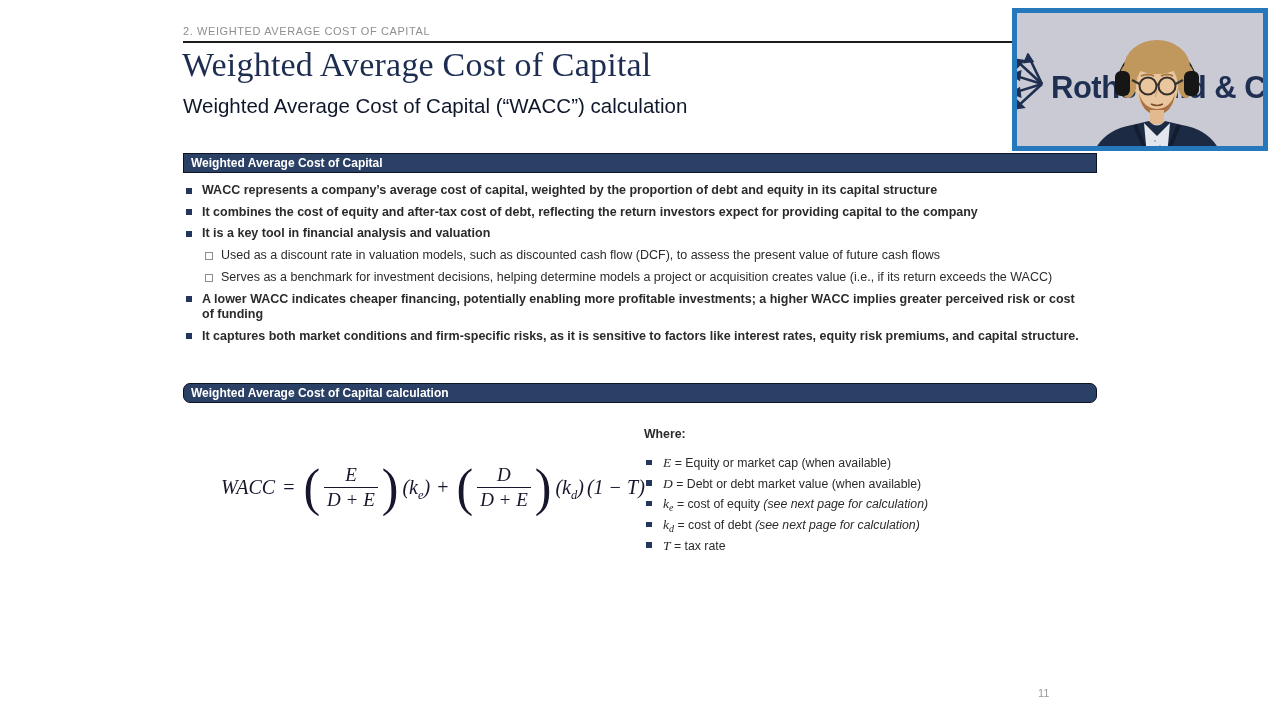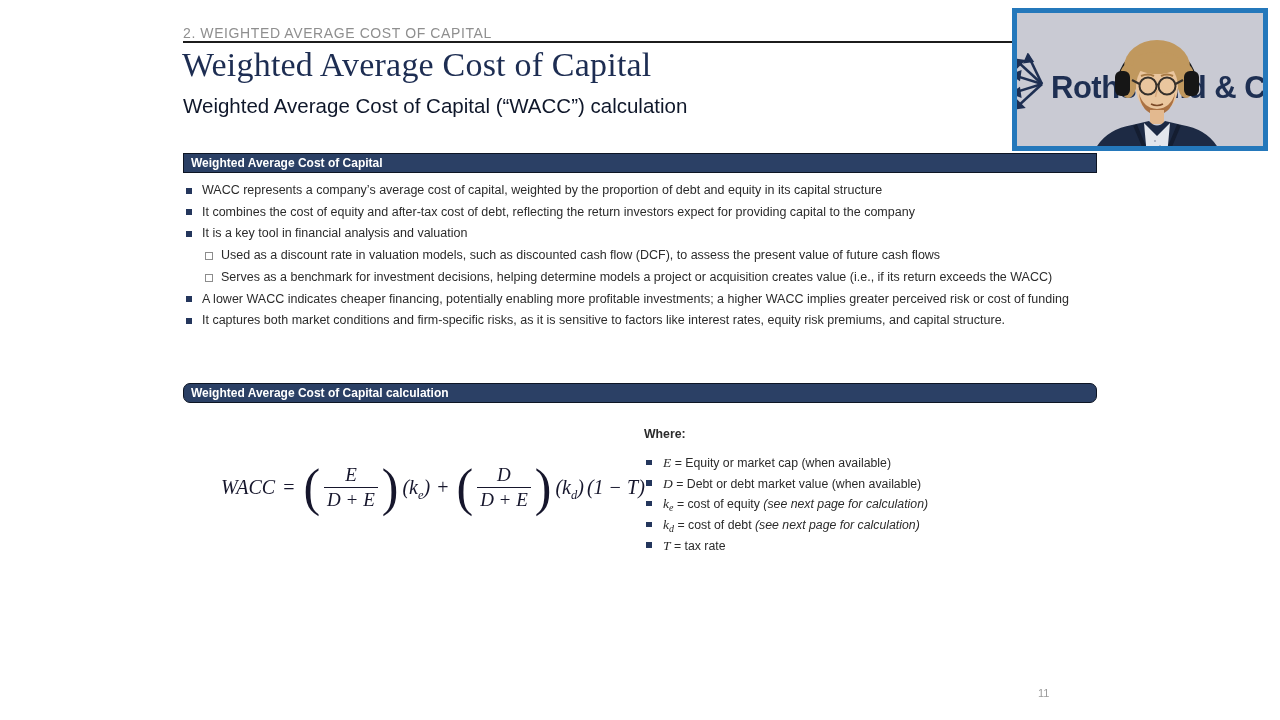--- a/index.html
+++ b/index.html
@@ -3,21 +3,21 @@
 <meta charset="utf-8">
 <style>
   html,body{margin:0;padding:0;}
   body{
     width:1280px;height:720px;overflow:hidden;background:#ffffff;
     font-family:"Liberation Sans",sans-serif;position:relative;
   }
   .slide{position:absolute;inset:0;}
 
   .eyebrow{
-    position:absolute;left:183px;top:25px;font-size:14px;letter-spacing:.6px;
+    position:absolute;left:183px;top:25px;font-size:11px;letter-spacing:.6px;
     color:#8f8f8f;
   }
   .rule{
     position:absolute;left:183px;top:41px;width:914px;height:0;
     border-top:2px solid #1c1c1c;
   }
   .title{
     position:absolute;left:182px;top:46px;margin:0;
     font-family:"Liberation Serif",serif;font-weight:400;
     font-size:34px;color:#1d2d52;letter-spacing:.2px;
@@ -34,21 +34,21 @@
     padding-left:7px;
   }
   .bar1{top:153px;}
   .bar2{top:383px;border-radius:7px;}
 
   ul.bullets{
     position:absolute;left:183px;top:183px;width:906px;margin:0;padding:0;
     list-style:none;font-size:12.5px;color:#2b2b2b;line-height:15.5px;
   }
   ul.bullets li{position:relative;margin-bottom:6px;}
-  ul.bullets li.l1{padding-left:19px;}
+  ul.bullets li.l1{padding-left:19px;font-weight:bold;}
   ul.bullets li.l2{padding-left:38px;margin-bottom:6.5px;}
   .m1{
     position:absolute;left:3px;top:4.5px;width:6px;height:6px;background:#24365c;
   }
   li.l2 .m2{
     position:absolute;left:22px;top:4.5px;width:5.5px;height:5.5px;
     border:1px solid #8c8c8c;background:transparent;
   }
 
   

